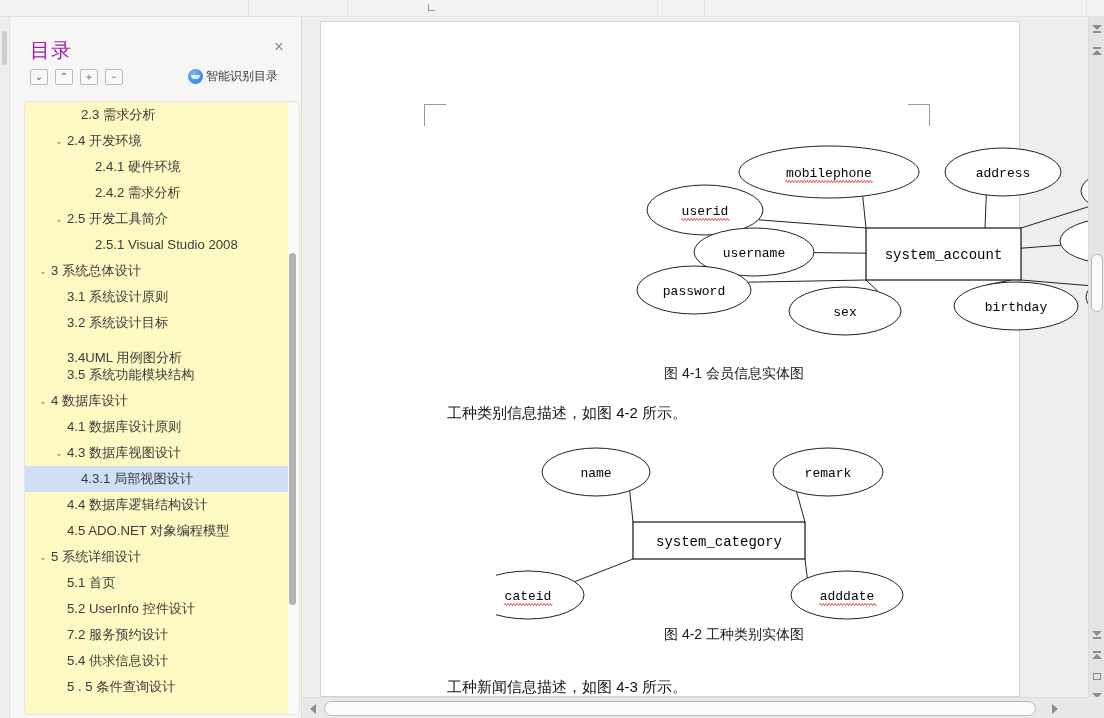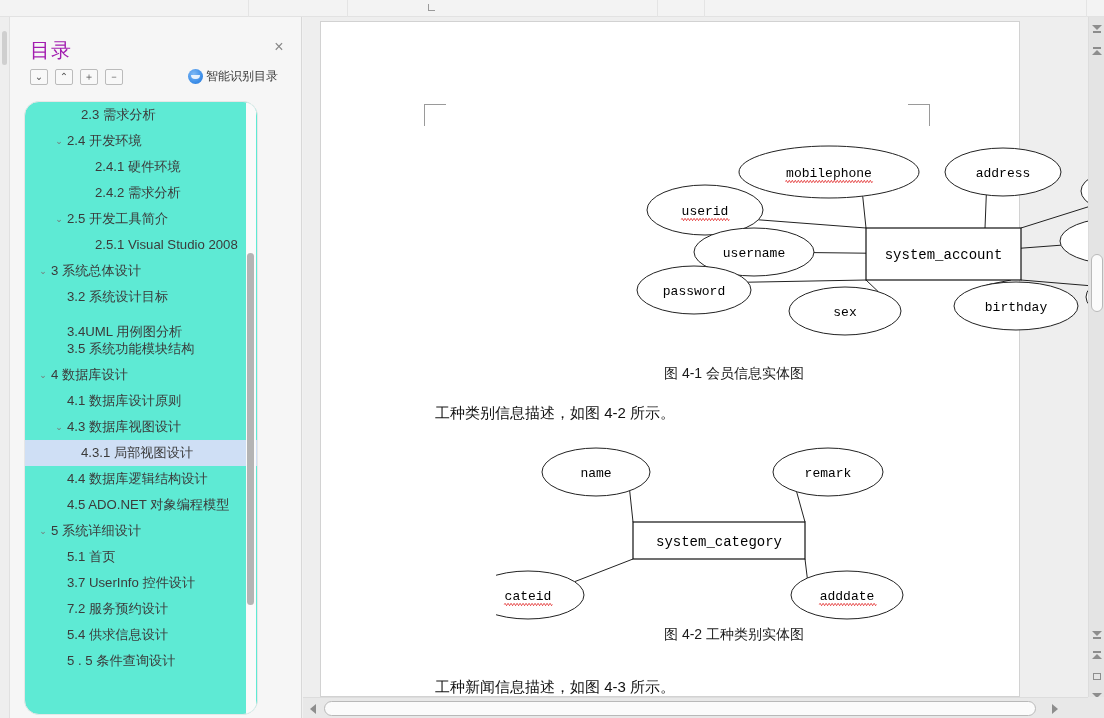--- a/index.html
+++ b/index.html
@@ -70,22 +70,22 @@
     width: 15px; height: 15px; border-radius: 50%;
     background: radial-gradient(circle at 38% 34%, #7fb9f5 0%, #3d8ee8 62%, #2e7ad4 100%);
   }
   #smart-toc-icon::after {
     content: ""; position: absolute; left: 3px; top: 6px;
     width: 9px; height: 4px; border-radius: 0 0 5px 5px; background: #fff; opacity: .85;
   }
 
   
   #toc-listbox {
-    position: absolute; left: 14px; top: 84px; width: 234px; height: 614px;
-    background: #5eead4; border: 1px solid #e6e6e6; border-radius: 15px;
+    position: absolute; left: 14px; top: 84px; width: 276px; height: 614px;
+    background: #fef9c3; border: 1px solid #e6e6e6; border-radius: 4px;
     overflow: hidden;
   }
   #toc-list { position: absolute; left: 0; top: 0; width: 270px; }
   .toc-item {
     position: relative; height: 26px; line-height: 26px;
     font-size: 13.2px; color: #3b3b3b; white-space: nowrap; cursor: pointer;
   }
   .toc-item.sel { background: #cfdff5; padding-left: 31px; }
   .toc-chev {
     position: absolute; top: 0; width: 12px; text-align: center;
@@ -120,21 +120,21 @@
   .er { position: absolute; }
   #er1 { left: 120px; top: 95px; }
   #er2 { left: 175px; top: 405px; }
 
   .cap {
     position: absolute; font-size: 14px; color: #1a1a1a; white-space: nowrap;
   }
   #cap1 { left: 343px; top: 343px; }
   #cap2 { left: 343px; top: 604px; }
   .para {
-    position: absolute; font-size: 15px; color: #111; white-space: nowrap;
+    position: absolute; font-size: 15px; color: #111; white-space: nowrap; margin-left: 12px;
   }
   #para1 { left: 114px; top: 382px; }
   #para2 { left: 114px; top: 656px; }
 
   
   #vsb {
     position: absolute; left: 1088px; top: 17px; width: 16px; height: 684px;
     background: #e4e4e4; border-left: 1px solid #dcdcdc;
   }
   #vsb-thumb {
@@ -225,20 +225,23 @@
           <span class="toc-text" style="left: 42px;">2.5 开发工具简介</span>
         </div>
         <div class="toc-item">
           <span class="toc-text" style="left: 70px;">2.5.1 Visual Studio 2008</span>
         </div>
         <div class="toc-item">
           <span class="toc-chev" style="left: 12px;">⌄</span>
           <span class="toc-text" style="left: 26px;">3 系统总体设计</span>
         </div>
         <div class="toc-item">
+          <span class="toc-text" style="left: 42px;">3.1 系统设计原则</span>
+        </div>
+        <div class="toc-item">
           <span class="toc-text" style="left: 42px;">3.2 系统设计目标</span>
         </div>
         <div class="toc-item">
           <span class="toc-text" style="left: 42px; margin-top: 9px;">3.4UML 用例图分析</span>
         </div>
         <div class="toc-item">
           <span class="toc-text" style="left: 42px;">3.5 系统功能模块结构</span>
         </div>
         <div class="toc-item">
           <span class="toc-chev" style="left: 12px;">⌄</span>
@@ -261,21 +264,21 @@
           <span class="toc-text" style="left: 42px;">4.5 ADO.NET  对象编程模型</span>
         </div>
         <div class="toc-item">
           <span class="toc-chev" style="left: 12px;">⌄</span>
           <span class="toc-text" style="left: 26px;">5 系统详细设计</span>
         </div>
         <div class="toc-item">
           <span class="toc-text" style="left: 42px;">5.1 首页</span>
         </div>
         <div class="toc-item">
-          <span class="toc-text" style="left: 42px;">3.7 UserInfo 控件设计</span>
+          <span class="toc-text" style="left: 42px;">5.2 UserInfo 控件设计</span>
         </div>
         <div class="toc-item">
           <span class="toc-text" style="left: 42px;">7.2  服务预约设计</span>
         </div>
         <div class="toc-item">
           <span class="toc-text" style="left: 42px;">5.4 供求信息设计</span>
         </div>
         <div class="toc-item">
           <span class="toc-text" style="left: 42px;">5 . 5 条件查询设计</span>
         </div>

